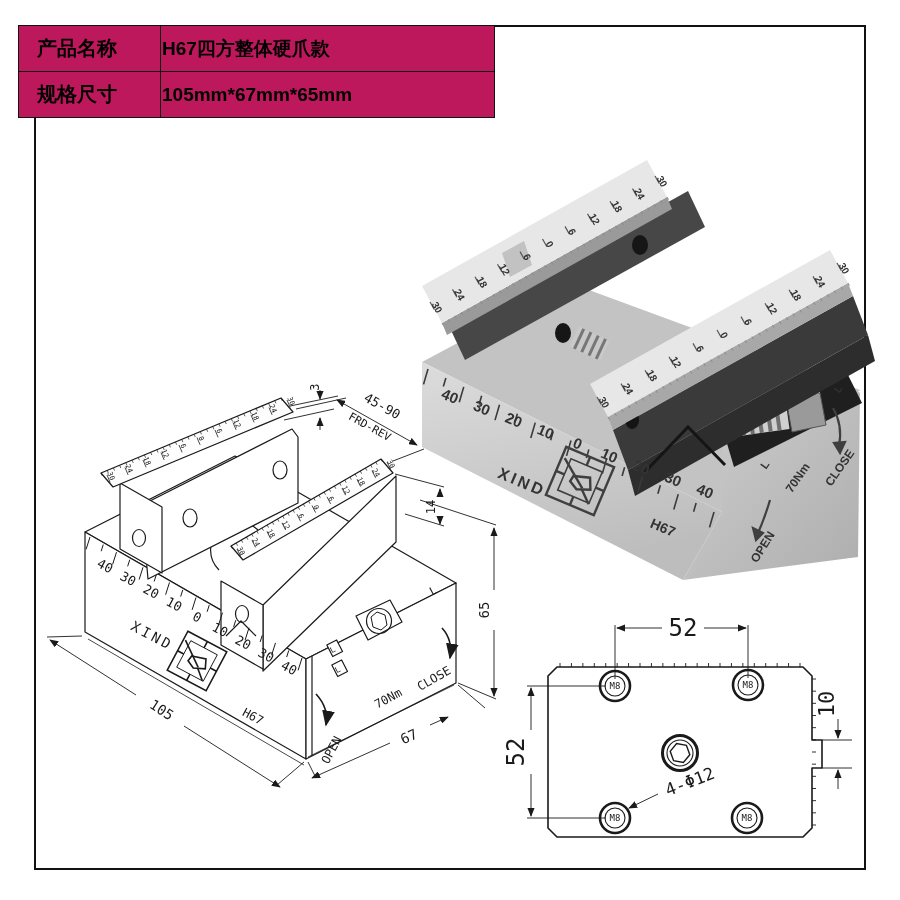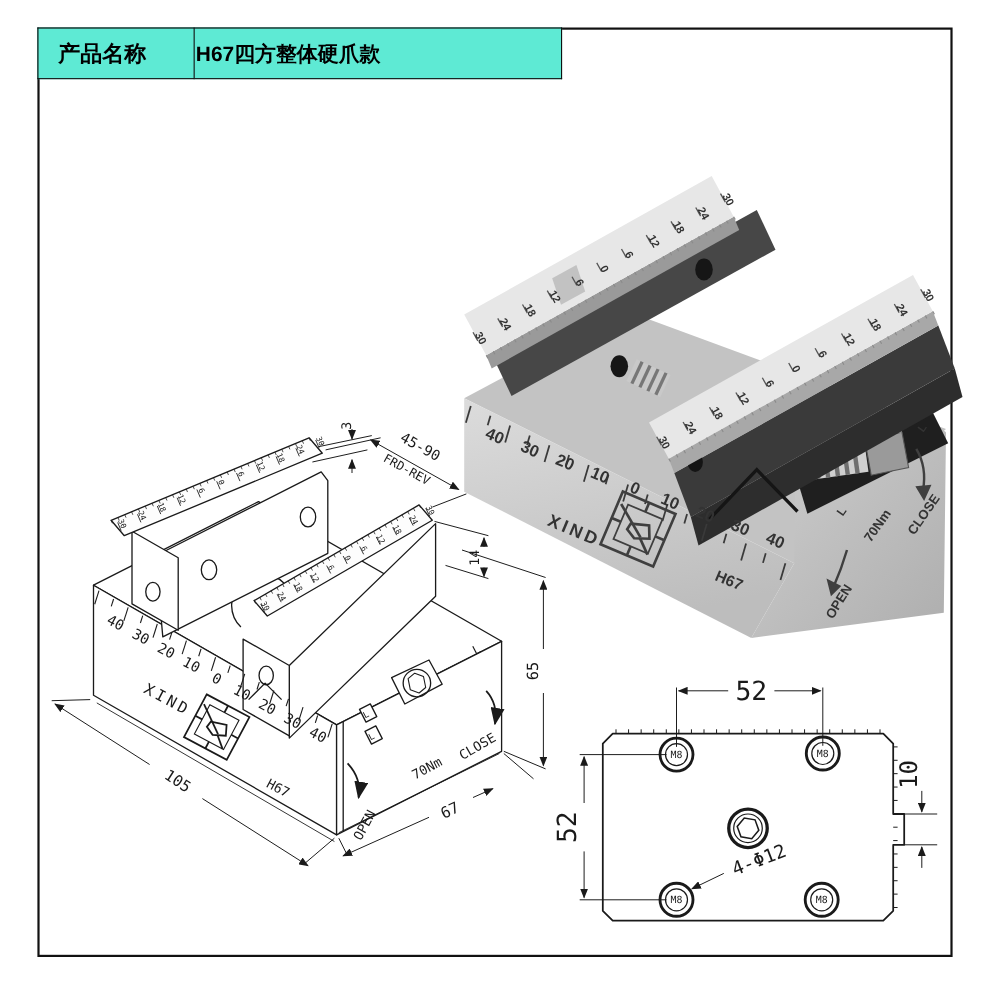--- a/index.html
+++ b/index.html
@@ -1,20 +1,20 @@
 <!DOCTYPE html>
 <html><head>
 <meta charset="utf-8">
 <style>
   html,body{margin:0;padding:0;background:#fff;}
   .stage{position:relative;width:900px;height:900px;background:#fff;overflow:hidden;
          font-family:"Liberation Sans",sans-serif;}
   .frame{position:absolute;left:34px;top:25px;width:832px;height:845px;
          border:2px solid #111;box-sizing:border-box;}
-  table.spec{position:absolute;left:34px;top:25px;border-collapse:collapse;background:#5eead4;}
+  table.spec{position:absolute;left:18px;top:25px;border-collapse:collapse;background:#be185d;}
   table.spec td{border:1.6px solid #111;height:46px;box-sizing:border-box;vertical-align:middle;}
   td.lbl{width:142px;padding-left:18px;font-family:"Liberation Serif",serif;
          font-weight:600;font-size:20px;color:#000;}
   td.val{width:334px;font-weight:bold;font-size:19px;color:#000;
          font-family:"Liberation Sans",sans-serif;}
   svg{position:absolute;overflow:visible;}
   svg text{font-family:"DejaVu Sans Mono","Liberation Mono",monospace;fill:#1a1a1a;}
   .cad line,.cad path,.cad polygon,.cad polyline,.cad ellipse,.cad rect,.cad circle{vector-effect:non-scaling-stroke;}
   g[data-scale] text{text-anchor:middle;}
   .photo text{font-family:"Liberation Sans",sans-serif;font-weight:bold;fill:#333;}
@@ -23,20 +23,24 @@
 <body>
 
 <div class="stage">
   <div class="frame"></div>
 
   <table class="spec">
     <tbody>
         <tr>
       <td class="lbl">产品名称</td>
       <td class="val">H67四方整体硬爪款</td>
+    </tr>
+    <tr>
+      <td class="lbl">规格尺寸</td>
+      <td class="val">105mm*67mm*65mm</td>
     </tr>
   </tbody>
     </table>
 
   <svg class="cad" style="left:38px;top:378px;" width="468" height="428" viewBox="0 0 468 428">
     <defs>
       <marker id="ae" viewBox="0 0 10 8" refX="9" refY="4" markerWidth="10" markerHeight="8" orient="auto">
           <path d="M0 0L10 4L0 8z" fill="#1a1a1a"></path>
         </marker>
       <marker id="as" viewBox="0 0 10 8" refX="1" refY="4" markerWidth="10" markerHeight="8" orient="auto">

